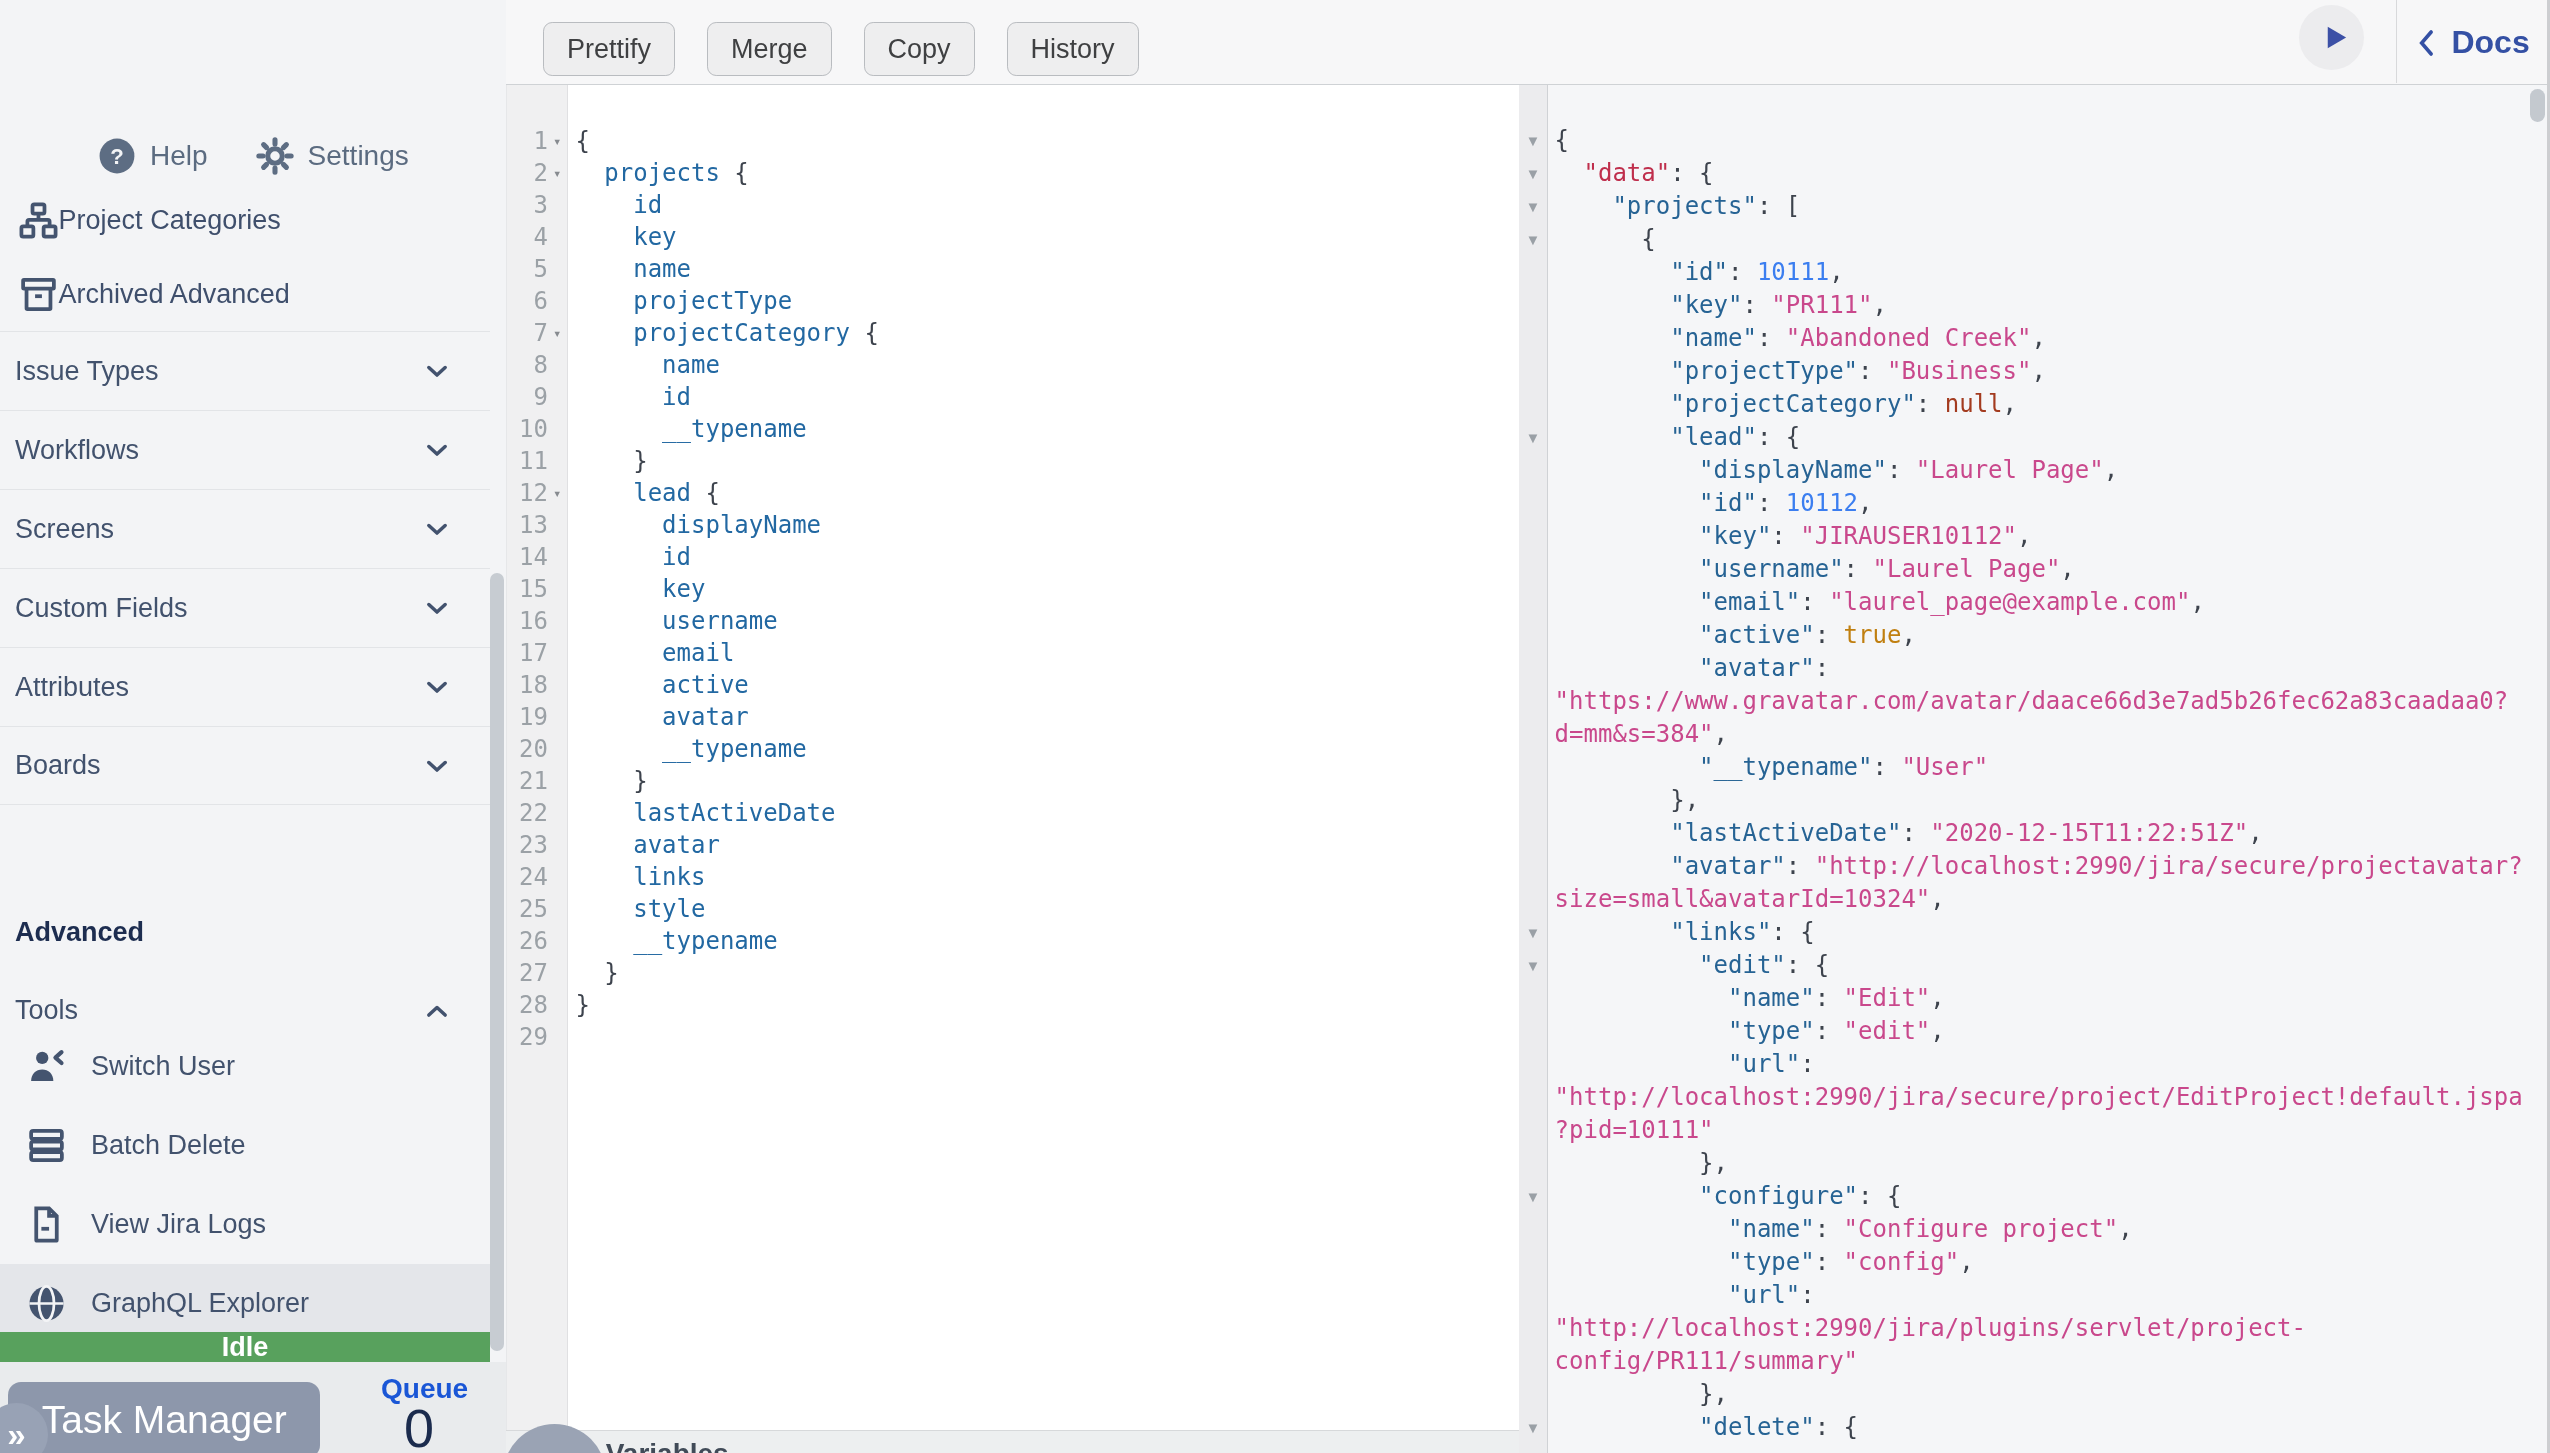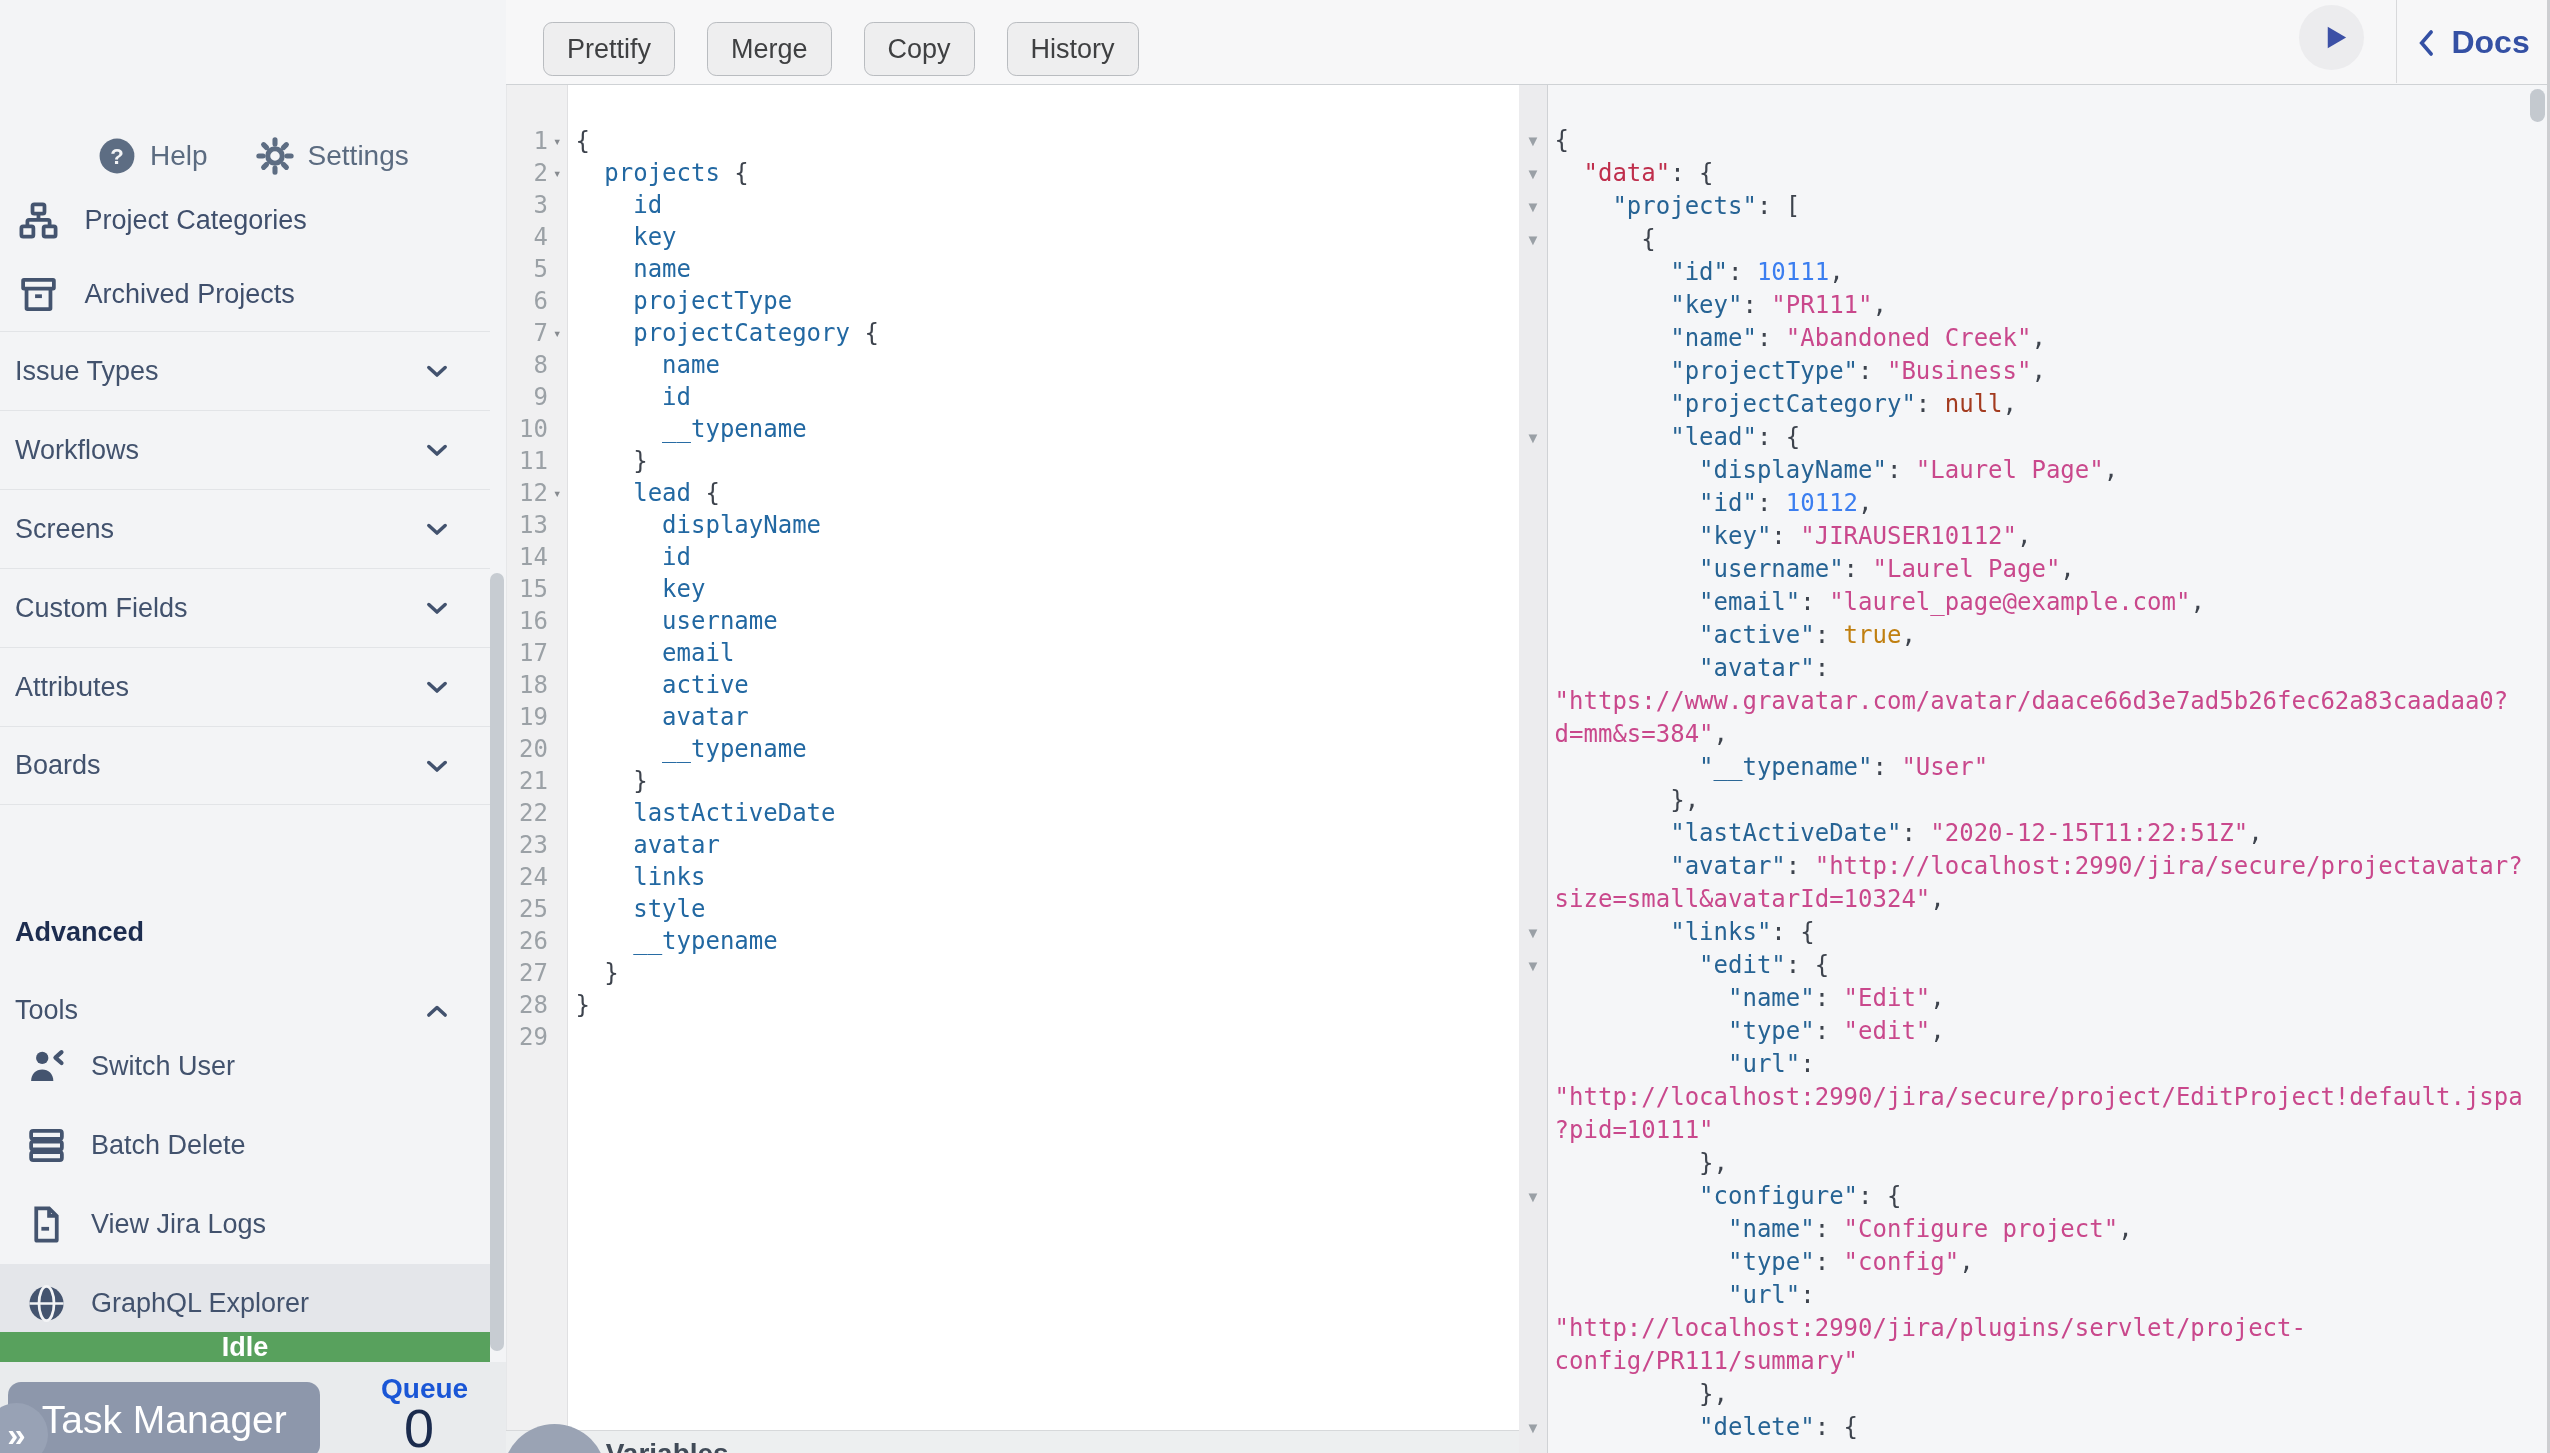--- a/index.html
+++ b/index.html
@@ -13,21 +13,21 @@
 
   
   #sidebar { position:absolute; left:0; top:0; width:506px; height:1454px; background:#f3f4f6; }
   #brand { position:absolute; left:68px; top:11px; display:flex; align-items:center; gap:24px; }
   #brand .bolt { width:96px; height:115px; }
   #brand .title { font-size:58px; font-weight:bold; color:#172a4e; letter-spacing:0.5px; }
   #help-row { position:absolute; left:98px; top:137px; display:flex; align-items:center; gap:48px; }
   .hs-item { display:flex; align-items:center; gap:14px; color:#5b6b80; font-size:28px; cursor:pointer; }
   .hs-item .hico { width:38px; height:38px; color:#5d6d83; }
 
-  .side-item { display:flex; align-items:center; gap:26px; padding-left:17.6px; height:74px;
+  .side-item { display:flex; align-items:center; padding-left:17.6px; height:74px;
                color:#3f4f6c; font-size:27px; cursor:pointer; }
   .side-item .sico { width:41px; height:41px; color:#44546f; flex:0 0 auto; }
   #side-top { position:absolute; left:0; top:183px; width:490px; }
 
   #side-sections { position:absolute; left:0; top:331px; width:490px; }
   .side-section { position:relative; height:79px; display:flex; align-items:center;
                   padding-left:15px; border-top:0.9px solid #e2e4e7; color:#42526d; font-size:27px; cursor:pointer; }
   .side-section:last-child { border-bottom:0.9px solid #e2e4e7; }
   .side-section .chev { position:absolute; right:39px; width:28px; height:28px; color:#42526e; }
 
@@ -149,21 +149,21 @@
         <span>Project Categories</span>
       </div>
       <div class="side-item">
         <span class="sico">
           <svg viewBox="0 0 24 24" width="41" height="41" fill="none" stroke="currentColor" stroke-width="2.2">
             <rect x="3" y="3.5" width="18" height="5" rx="0.5"></rect>
             <path d="M5 8.5V20a.5.5 0 0 0 .5.5h13a.5.5 0 0 0 .5-.5V8.5"></path>
             <path d="M10 13h4"></path>
           </svg>
         </span>
-        <span>Archived Projects</span>
+        <span>Archived Advanced</span>
       </div>
     </div>
   <div id="side-sections">
       <div class="side-section">
         <span>Issue Types</span>
         <span class="chev">
           <svg viewBox="0 0 24 24" width="28" height="28" fill="none" stroke="currentColor" stroke-width="3" stroke-linecap="round" stroke-linejoin="round">
             <path d="M5 9l7 6.5L19 9"></path>
           </svg>
         </span>

